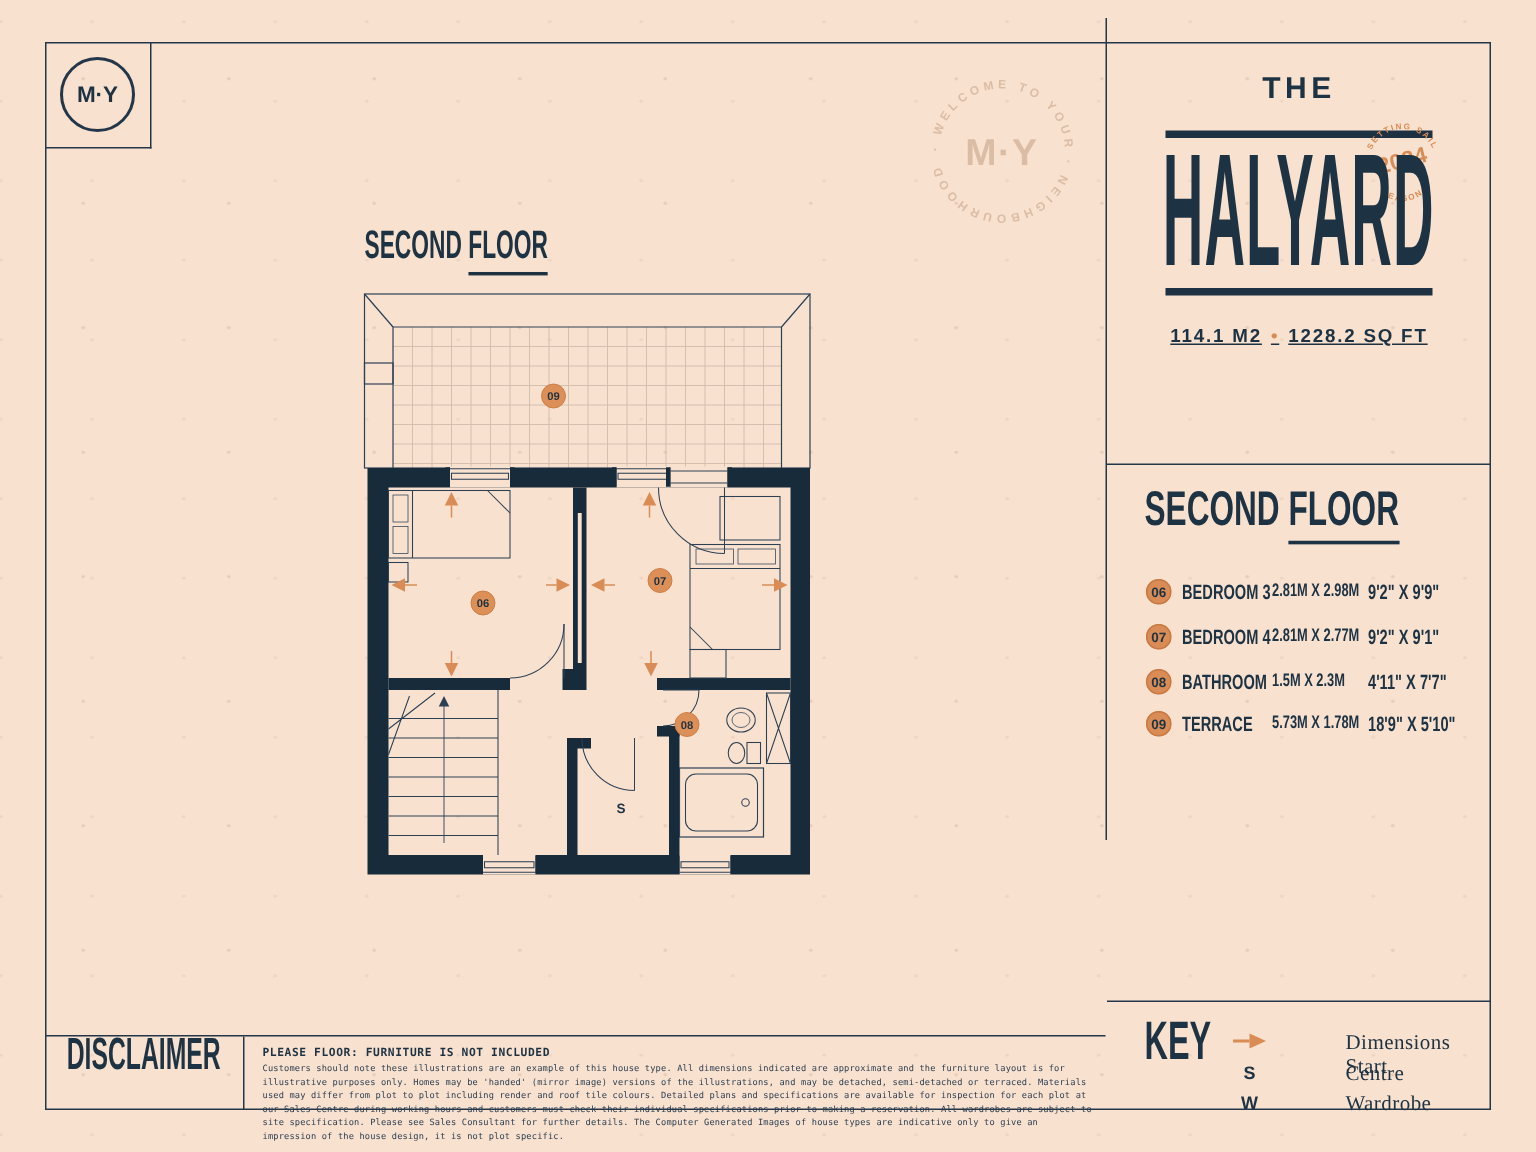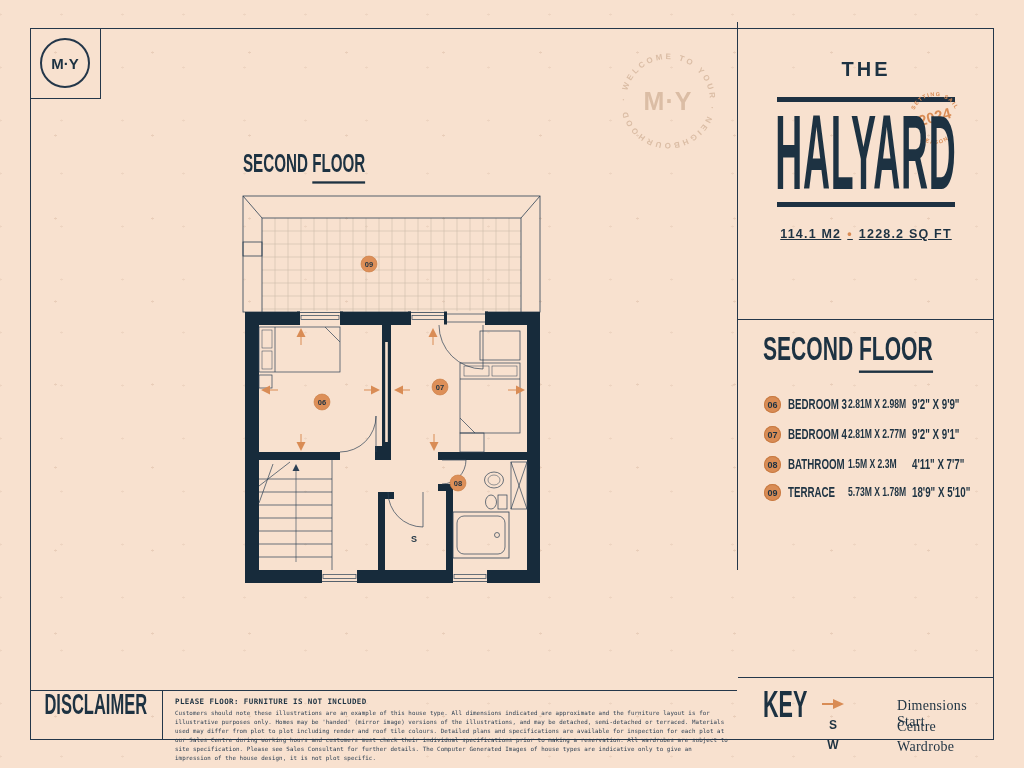--- a/index.html
+++ b/index.html
@@ -33,21 +33,21 @@
   .ul { border-bottom:2.5px solid #1d3242; padding-bottom:3px; }
 
   .plan-label { position:absolute; left:243px; top:150px; font-size:23px; }
   .plan-label .cond-wrap { transform:scale(.66,1.15); }
 
   .plan-svg { position:absolute; left:235px; top:190px; }
 
   .watermark { position:absolute; left:600px; top:33px; opacity:.85; }
 
   
-  .right-panel { position:absolute; left:737px; top:22px; width:257px; height:548px;
+  .right-panel { position:absolute; left:737px; top:12px; width:257px; height:548px;
     border-left:1.6px solid #24374a; box-sizing:border-box; }
   .rp-title { position:relative; height:262px; border-bottom:1.6px solid #24374a; box-sizing:border-box; }
   .rp-rooms { position:relative; height:358px; border-bottom:1.6px solid #24374a; box-sizing:border-box; }
   .rp-key { position:relative; height:90px; }
 
   .the-line { text-align:center; margin-top:36px; font-weight:700; font-size:20px; letter-spacing:3px; }
   .halyard-block { width:178px; margin:16px auto 0 auto; }
   .rule { height:5px; background:#1e3142; }
   .halyard-box { height:100px; display:flex; align-items:center; justify-content:center; }
   .halyard { font-weight:700; font-size:52px; letter-spacing:1px; line-height:1;

